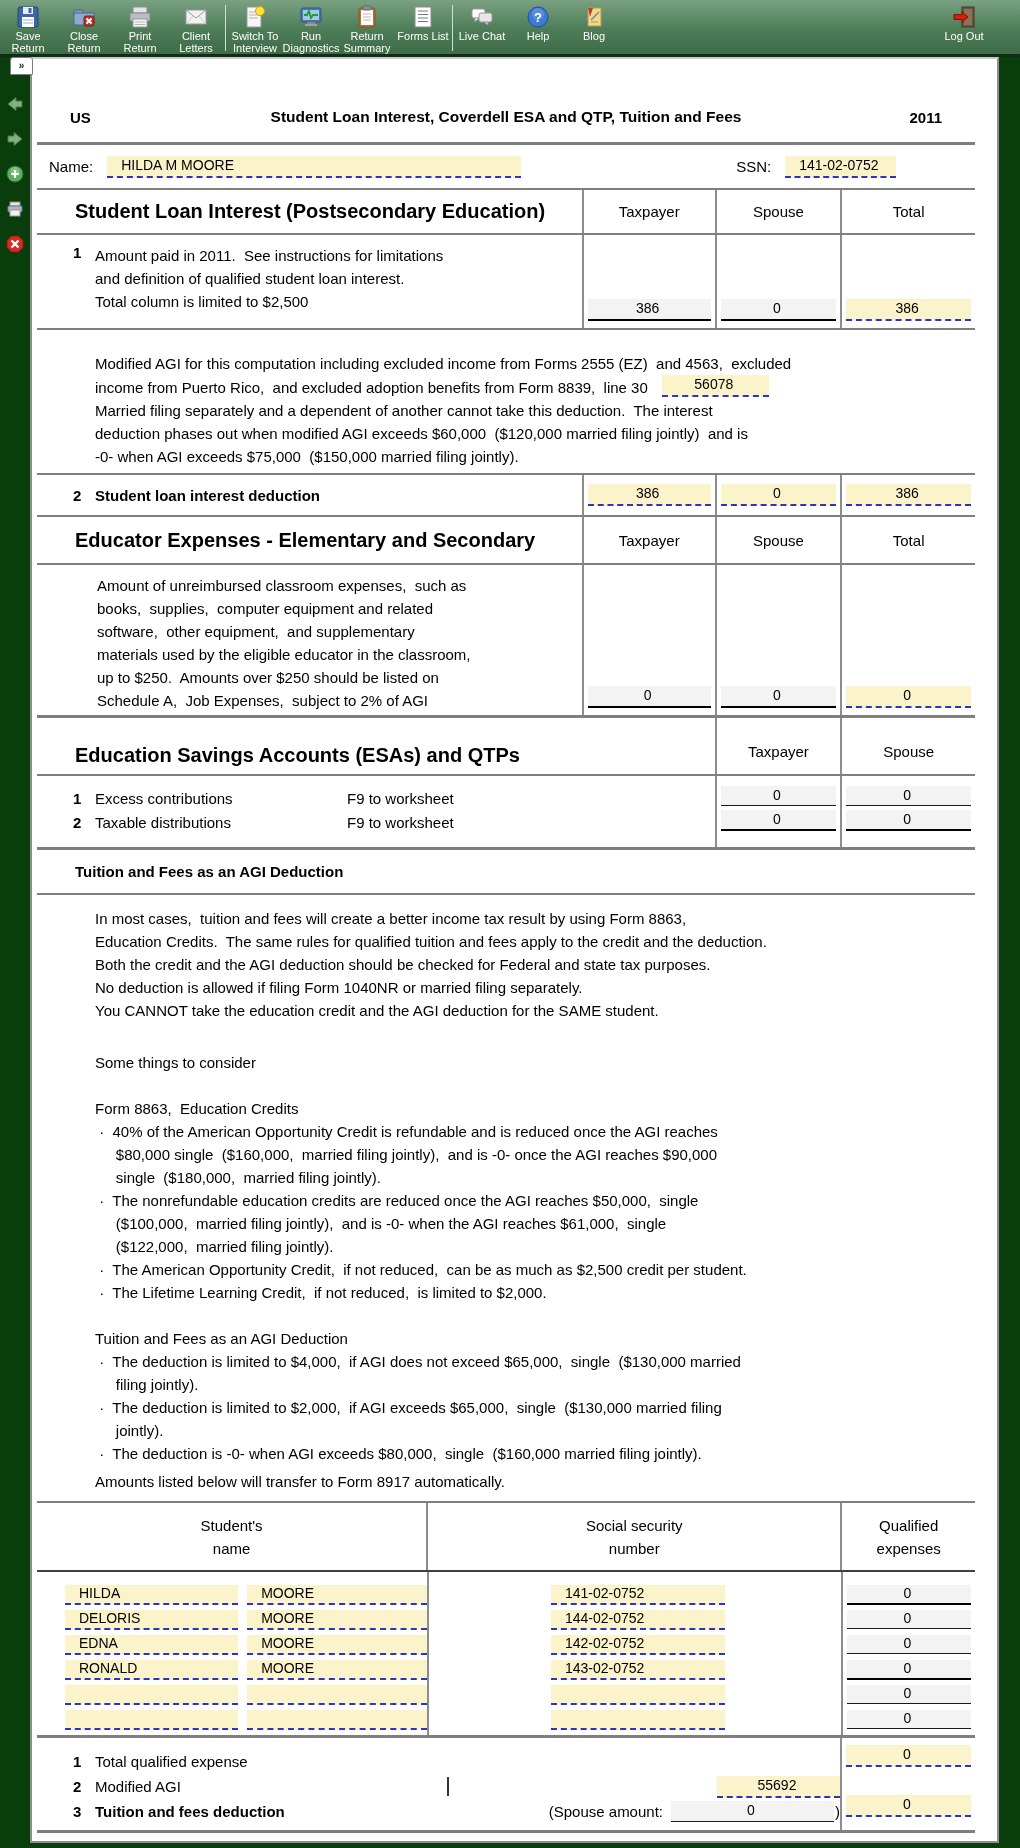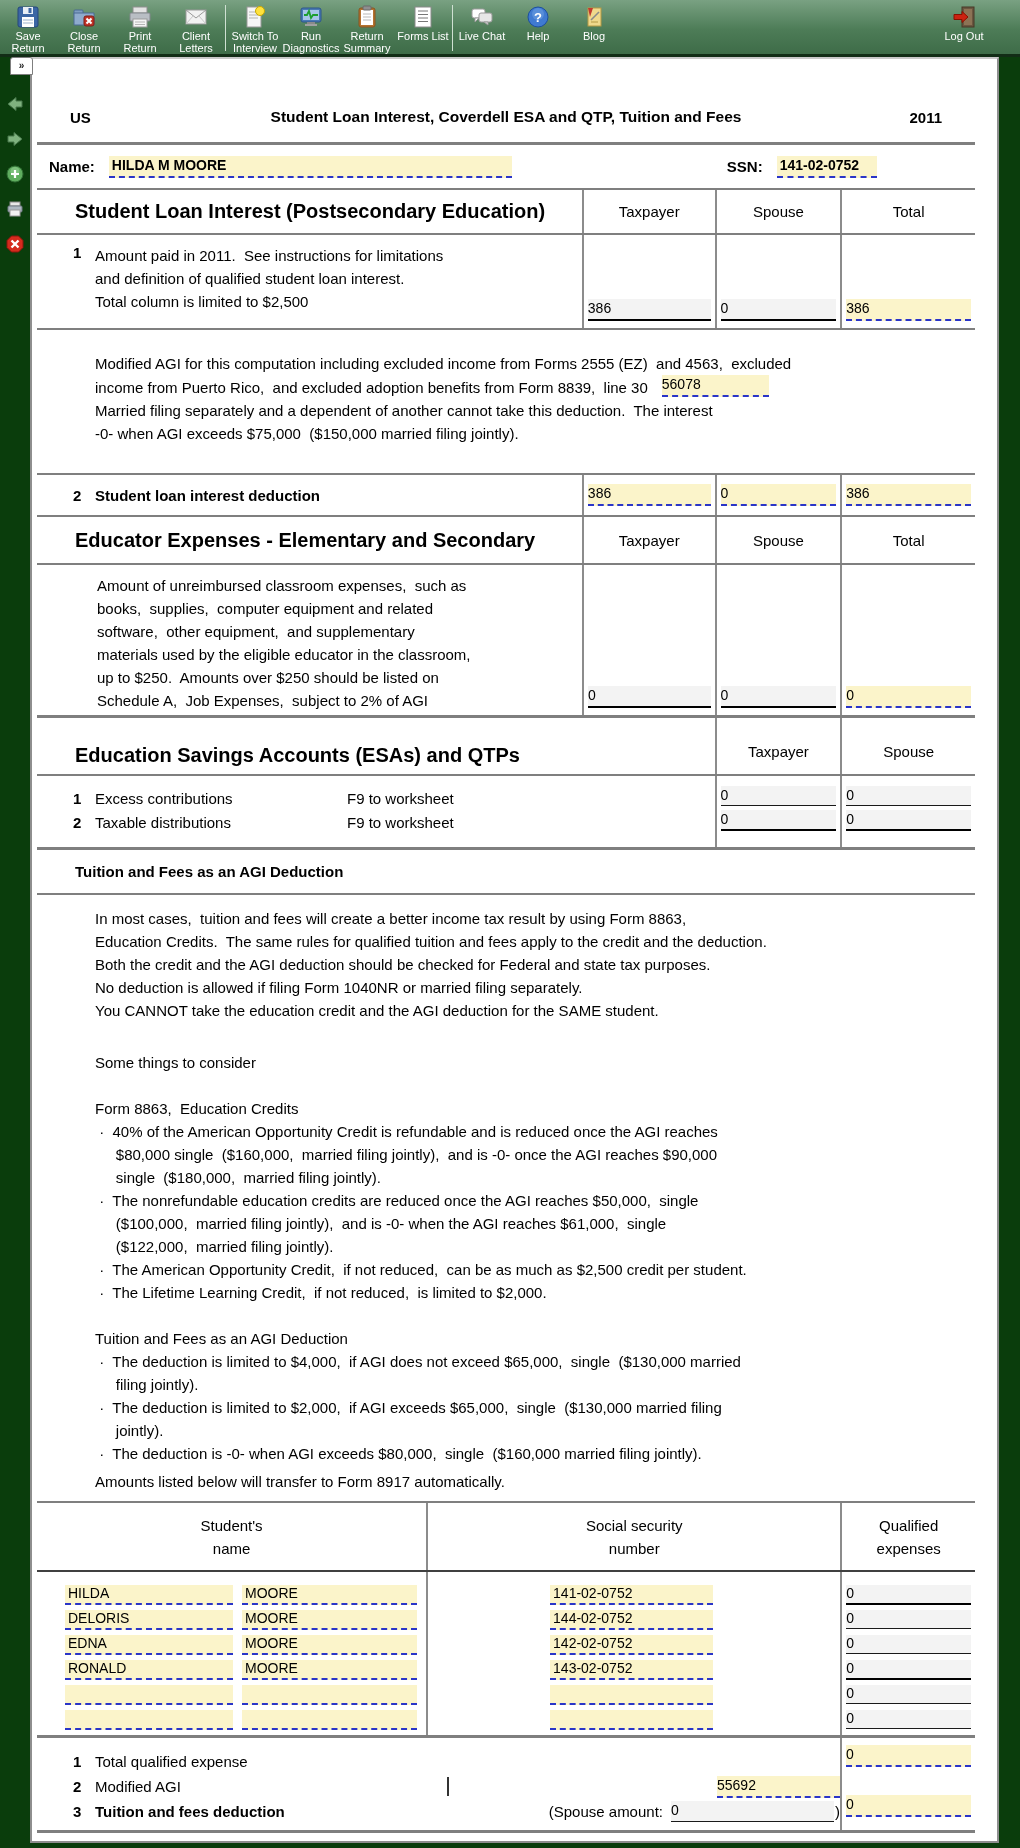--- a/index.html
+++ b/index.html
@@ -22,32 +22,32 @@
 
   
   .page{position:absolute;left:30px;top:0;width:969px;height:1786px;background:#ffffff;border:2px solid #8e8e8e;border-top:2px solid #c9c9c9;box-sizing:border-box;color:#000;}
   .form{margin-left:5px;width:938px;font-size:15px;}
 
   .titleblock{height:86px;border-bottom:3px solid #7f7f7f;position:relative;box-sizing:border-box;}
   .t-us{position:absolute;left:33px;top:50px;font-weight:bold;font-size:15px;}
   .t-title{position:absolute;left:0;right:0;top:49px;text-align:center;font-weight:bold;font-size:15.5px;}
   .t-year{position:absolute;right:33px;top:50px;font-weight:bold;font-size:15px;}
 
-  .namerow{height:45px;border-bottom:2px solid #7f7f7f;box-sizing:border-box;display:flex;align-items:center;padding-left:12px;font-weight:bold;}
+  .namerow{height:45px;border-bottom:2px solid #7f7f7f;box-sizing:border-box;display:flex;align-items:center;padding-left:12px;}
   .nm-lbl{font-size:15px;margin-right:14px;}
   .name-fld{width:400px;}
   .ssn-lbl{margin-left:215px;margin-right:14px;}
   .ssn-fld{width:97px;}
 
   
   .yf{background:#fbf4ca;border-bottom:2px dashed #2a35c8;height:20px;font-size:14px;line-height:19px;box-sizing:content-box;}
   .gf{background:#f3f3f3;border-bottom:1px solid #1a1a1a;height:20px;font-size:14px;line-height:19px;}
   .gf.thick{border-bottom:2px solid #000;}
-  .rnum{text-align:left;padding-right:3px;}
-  .lft{text-align:left;padding-left:3px;}
+  .rnum{text-align:center;padding-right:3px;}
+  .lft{text-align:left;padding-left:14px;}
 
   
   .cols{display:flex;}
   .c-desc{width:546px;box-sizing:border-box;}
   .c-tp{width:133px;border-left:2px solid #8c8c8c;box-sizing:border-box;}
   .c-sp{width:126px;border-left:2px solid #8c8c8c;box-sizing:border-box;}
   .c-tot{width:135px;border-left:2px solid #8c8c8c;box-sizing:border-box;}
   .c-desc2{width:679px;box-sizing:border-box;}
   .colhead{display:flex;align-items:center;justify-content:center;font-size:15px;}
   .cell-fld{display:flex;flex-direction:column;justify-content:flex-end;padding-bottom:7px;}
@@ -408,20 +408,21 @@
         </div>
 
         <div class="aginote">
           <div class="tline">Modified AGI for this computation including excluded income from Forms 2555 (EZ)  and 4563,  excluded</div>
           <div class="inline-row">
             <span>income from Puerto Rico,  and excluded adoption benefits from Form 8839,  line 30</span>
             <div class="yf rnum agifld">56078</div>
           </div>
           <div>
               <div class="tline">Married filing separately and a dependent of another cannot take this deduction.  The interest</div>
+              <div class="tline">deduction phases out when modified AGI exceeds $60,000  ($120,000 married filing jointly)  and is</div>
               <div class="tline">-0- when AGI exceeds $75,000  ($150,000 married filing jointly).</div>
             </div>
         </div>
 
         <div class="row2 cols">
           <div class="c-desc">
             <span class="rownum">2</span>
             <span class="rlabel">Student loan interest deduction</span>
           </div>
           <div class="c-tp cell-fld">

